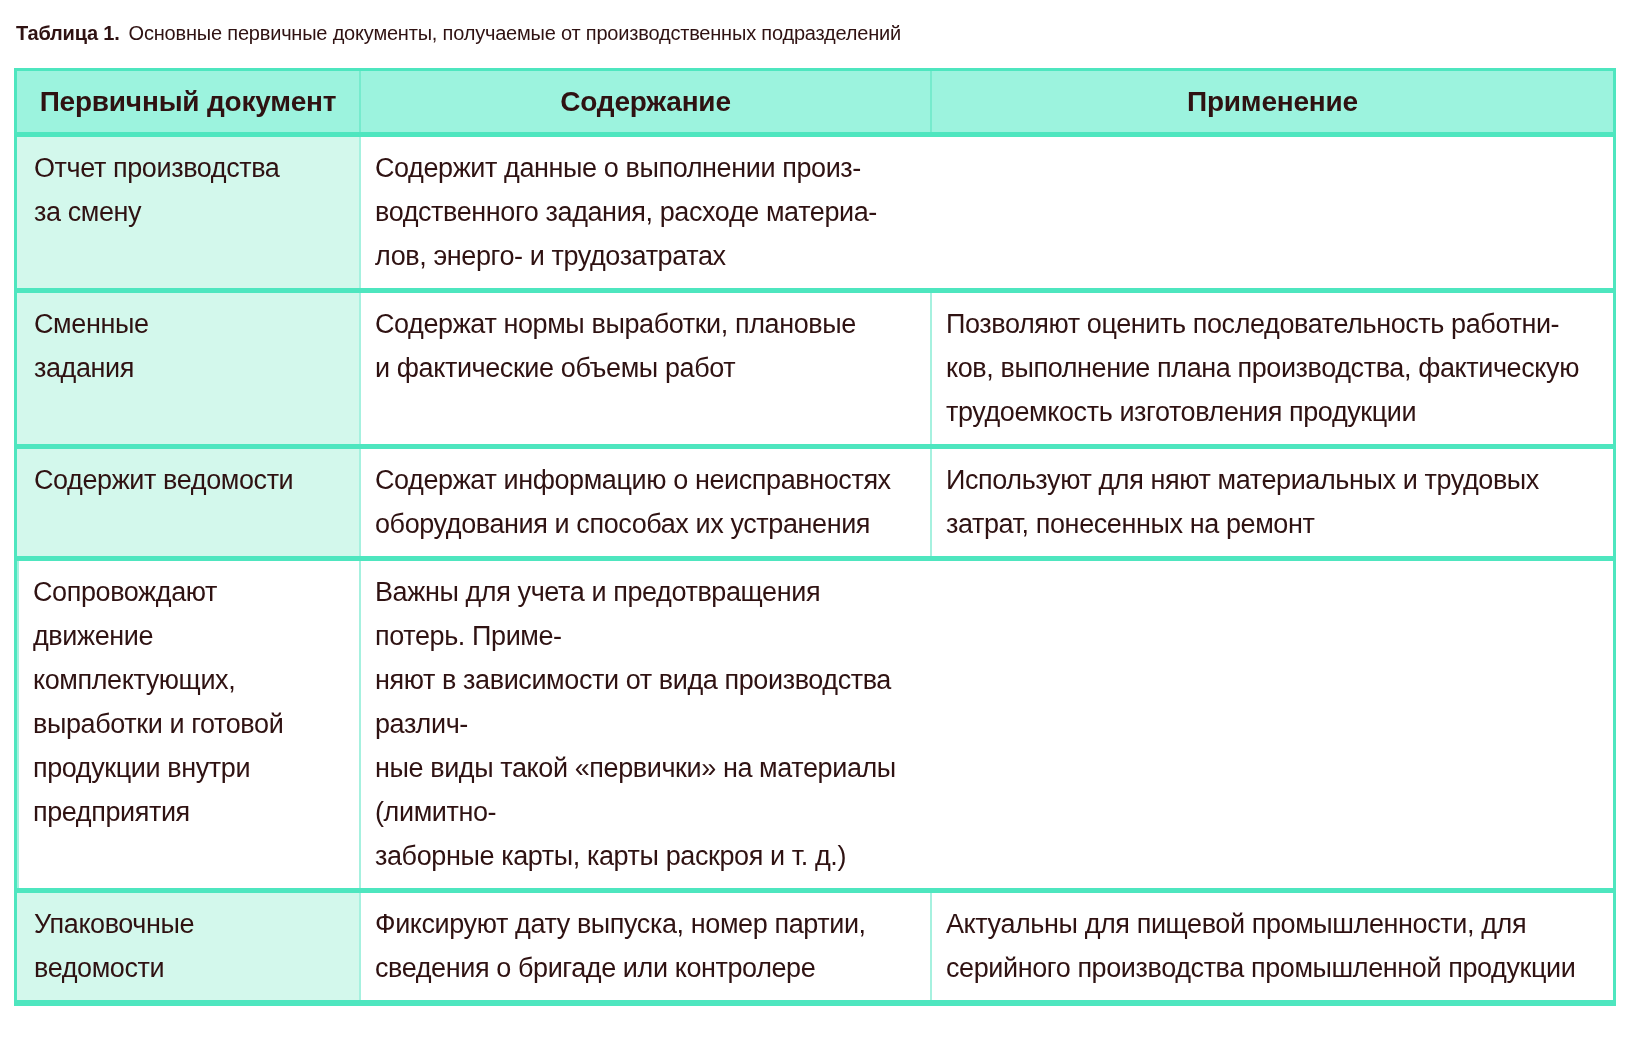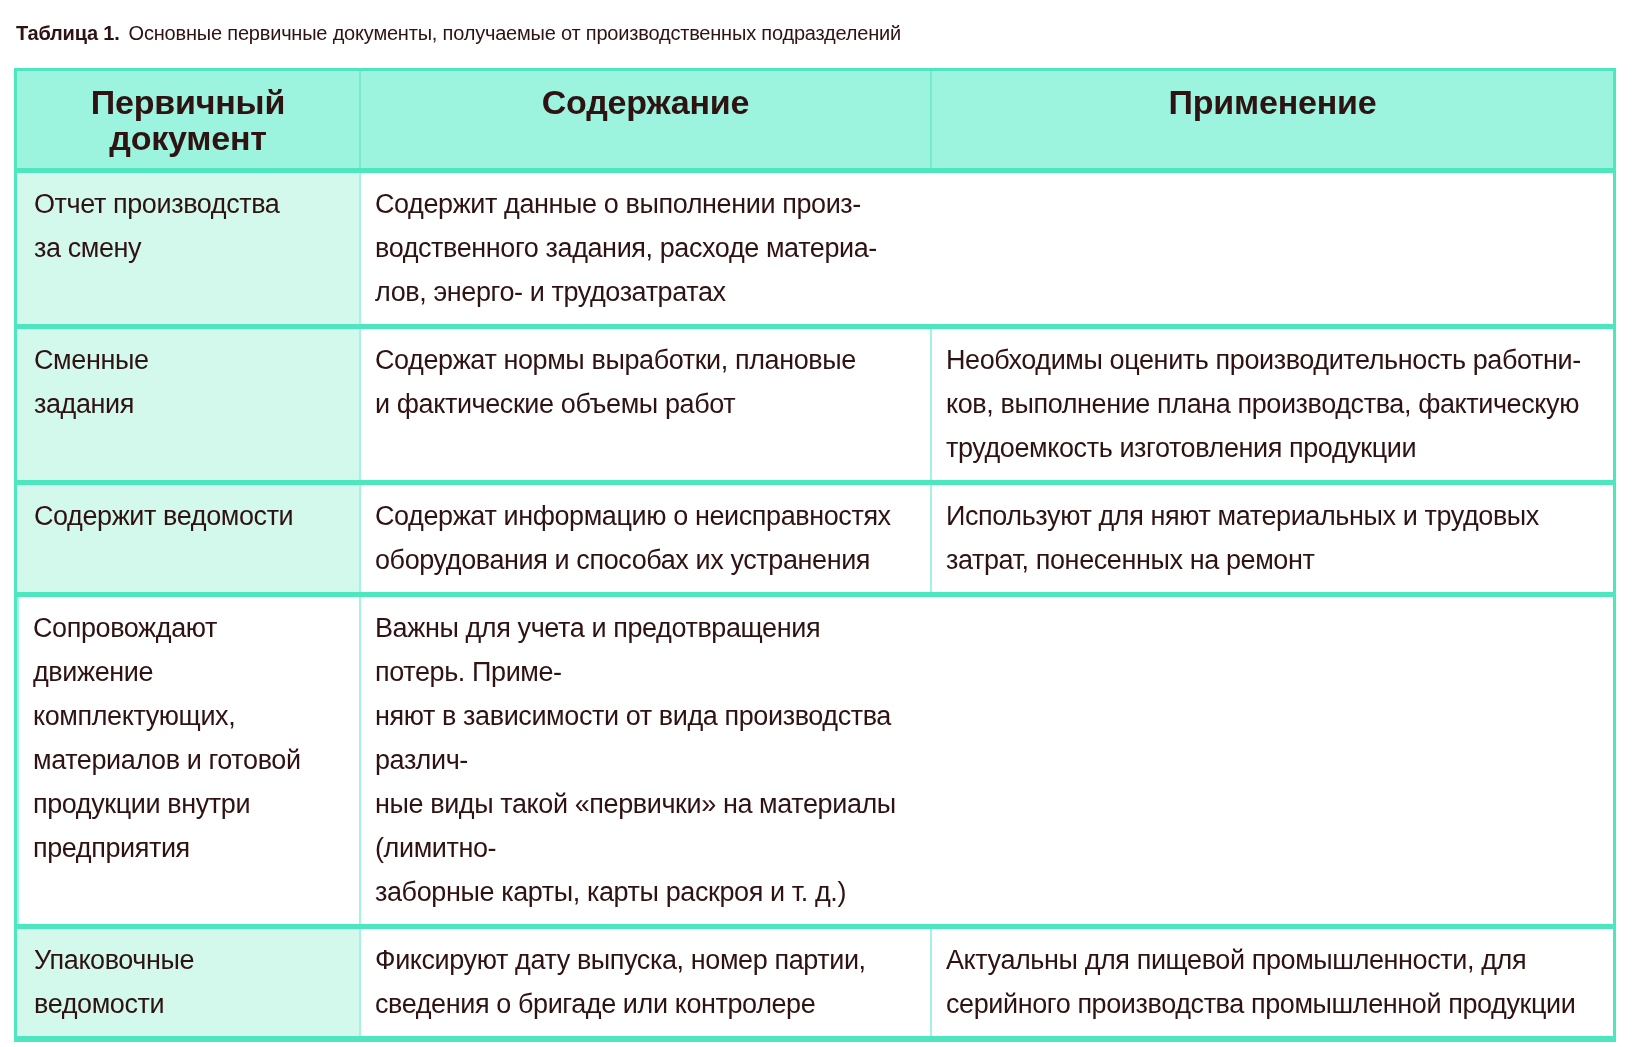--- a/index.html
+++ b/index.html
@@ -45,21 +45,21 @@
     line-height:44px;
     letter-spacing:-0.4px;
     white-space:pre-line;
     background:var(--cell-bg);
   }
   .cell.c1{background:var(--first-col-bg);padding-left:17px;}
   .cell.c2,.cell.c3{border-left:2px solid var(--divider);}
   .row.header .cell{
     background:var(--header-bg);
     font-weight:bold;
-    font-size:34px;
+    font-size:28px;
     line-height:36px;
     text-align:center;
     padding:13px 10px 12px 10px;
     letter-spacing:-0.2px;
   }
   .row.header .cell.c2,.row.header .cell.c3{border-left-color:var(--header-divider);}
 </style>
 </head>
 <body>
 
@@ -81,37 +81,37 @@
       <div class="cell c2">Содержит данные о выполнении произ-
 водственного задания, расходе материа-
 лов, энерго- и трудозатратах</div>
     </div>
 
     <div class="row">
       <div class="cell c1">Сменные
 задания</div>
       <div class="cell c2">Содержат нормы выработки, плановые
 и фактические объемы работ</div>
-      <div class="cell c3">Необходимы оценить производительность работни-
+      <div class="cell c3">Позволяют оценить последовательность работни-
 ков, выполнение плана производства, фактическую
 трудоемкость изготовления продукции</div>
     </div>
 
 
     <div class="row">
       <div class="cell c1">Содержит ведомости</div>
       <div class="cell c2">Содержат информацию о неисправностях
 оборудования и способах их устранения</div>
       <div class="cell c3">Используют для няют материальных и трудовых
 затрат, понесенных на ремонт</div>
     </div>
 
     <div class="row">
       <div class="cell c2">Сопровождают движение комплектующих,
-материалов и готовой продукции внутри
+выработки и готовой продукции внутри
 предприятия</div>
       <div class="cell c3">Важны для учета и предотвращения потерь. Приме-
 няют в зависимости от вида производства различ-
 ные виды такой «первички» на материалы (лимитно-
 заборные карты, карты раскроя и т. д.)</div>
     </div>
 
     <div class="row">
       <div class="cell c1">Упаковочные ведомости</div>
       <div class="cell c2">Фиксируют дату выпуска, номер партии,

